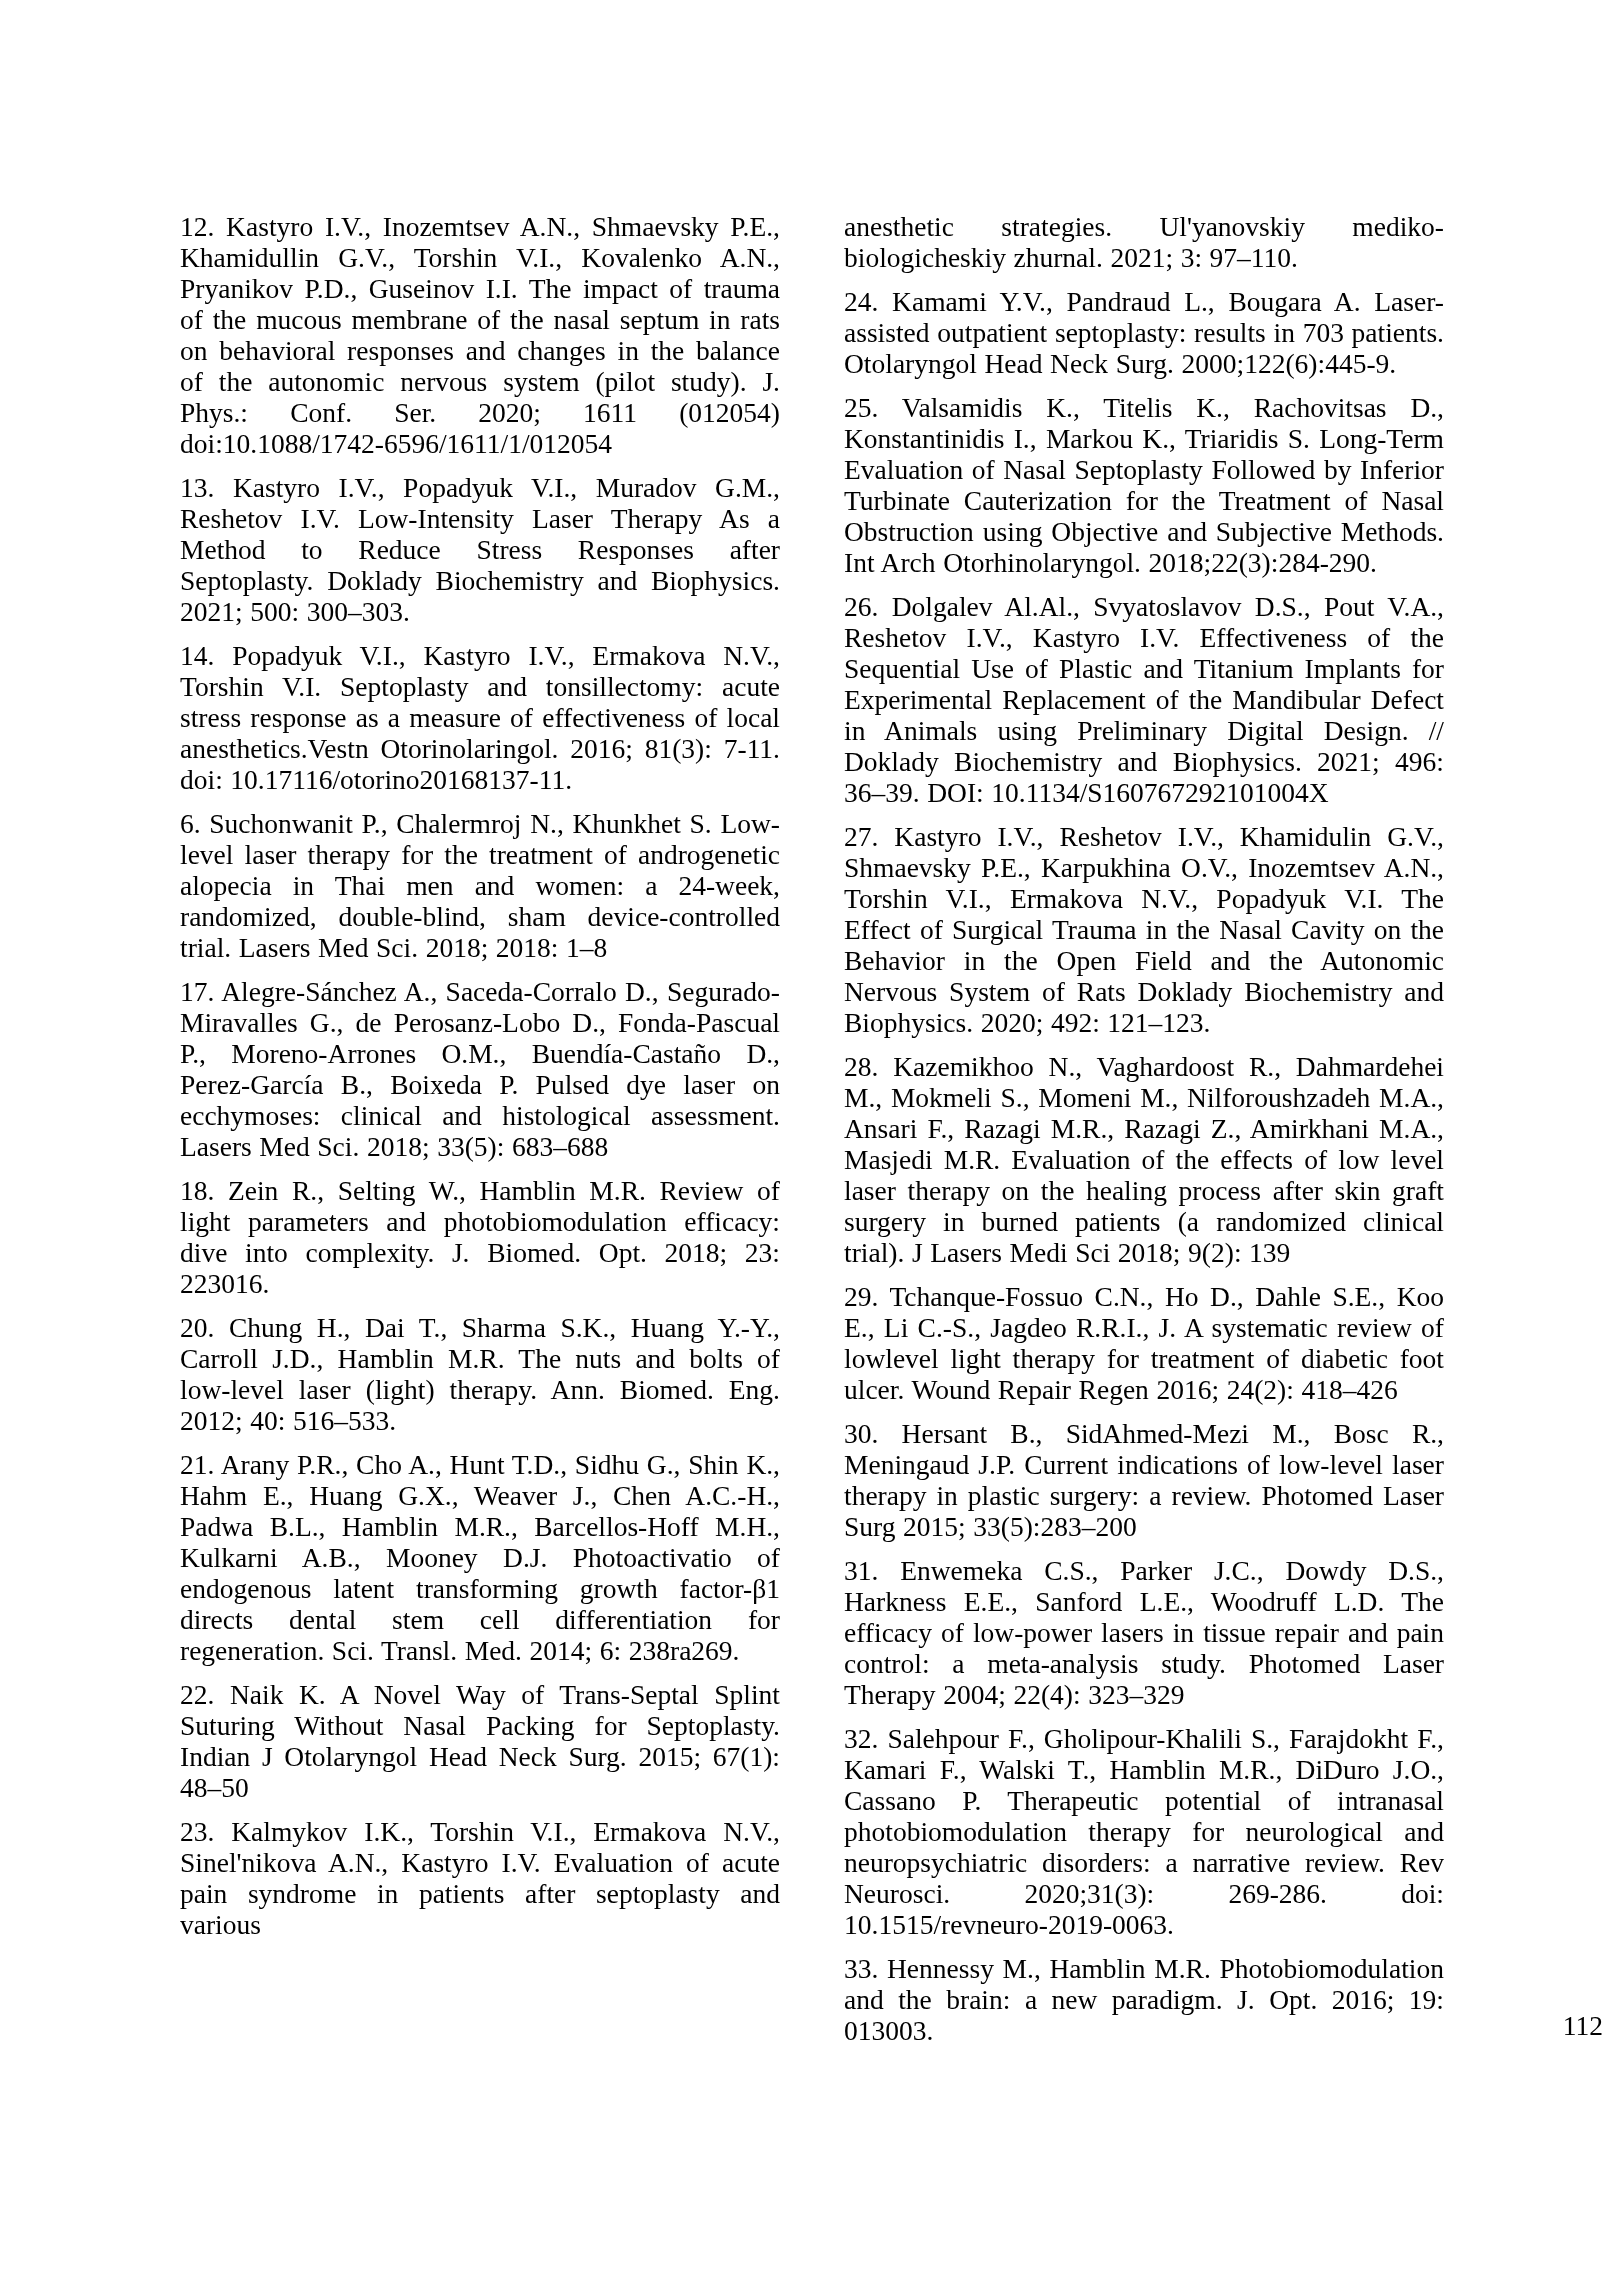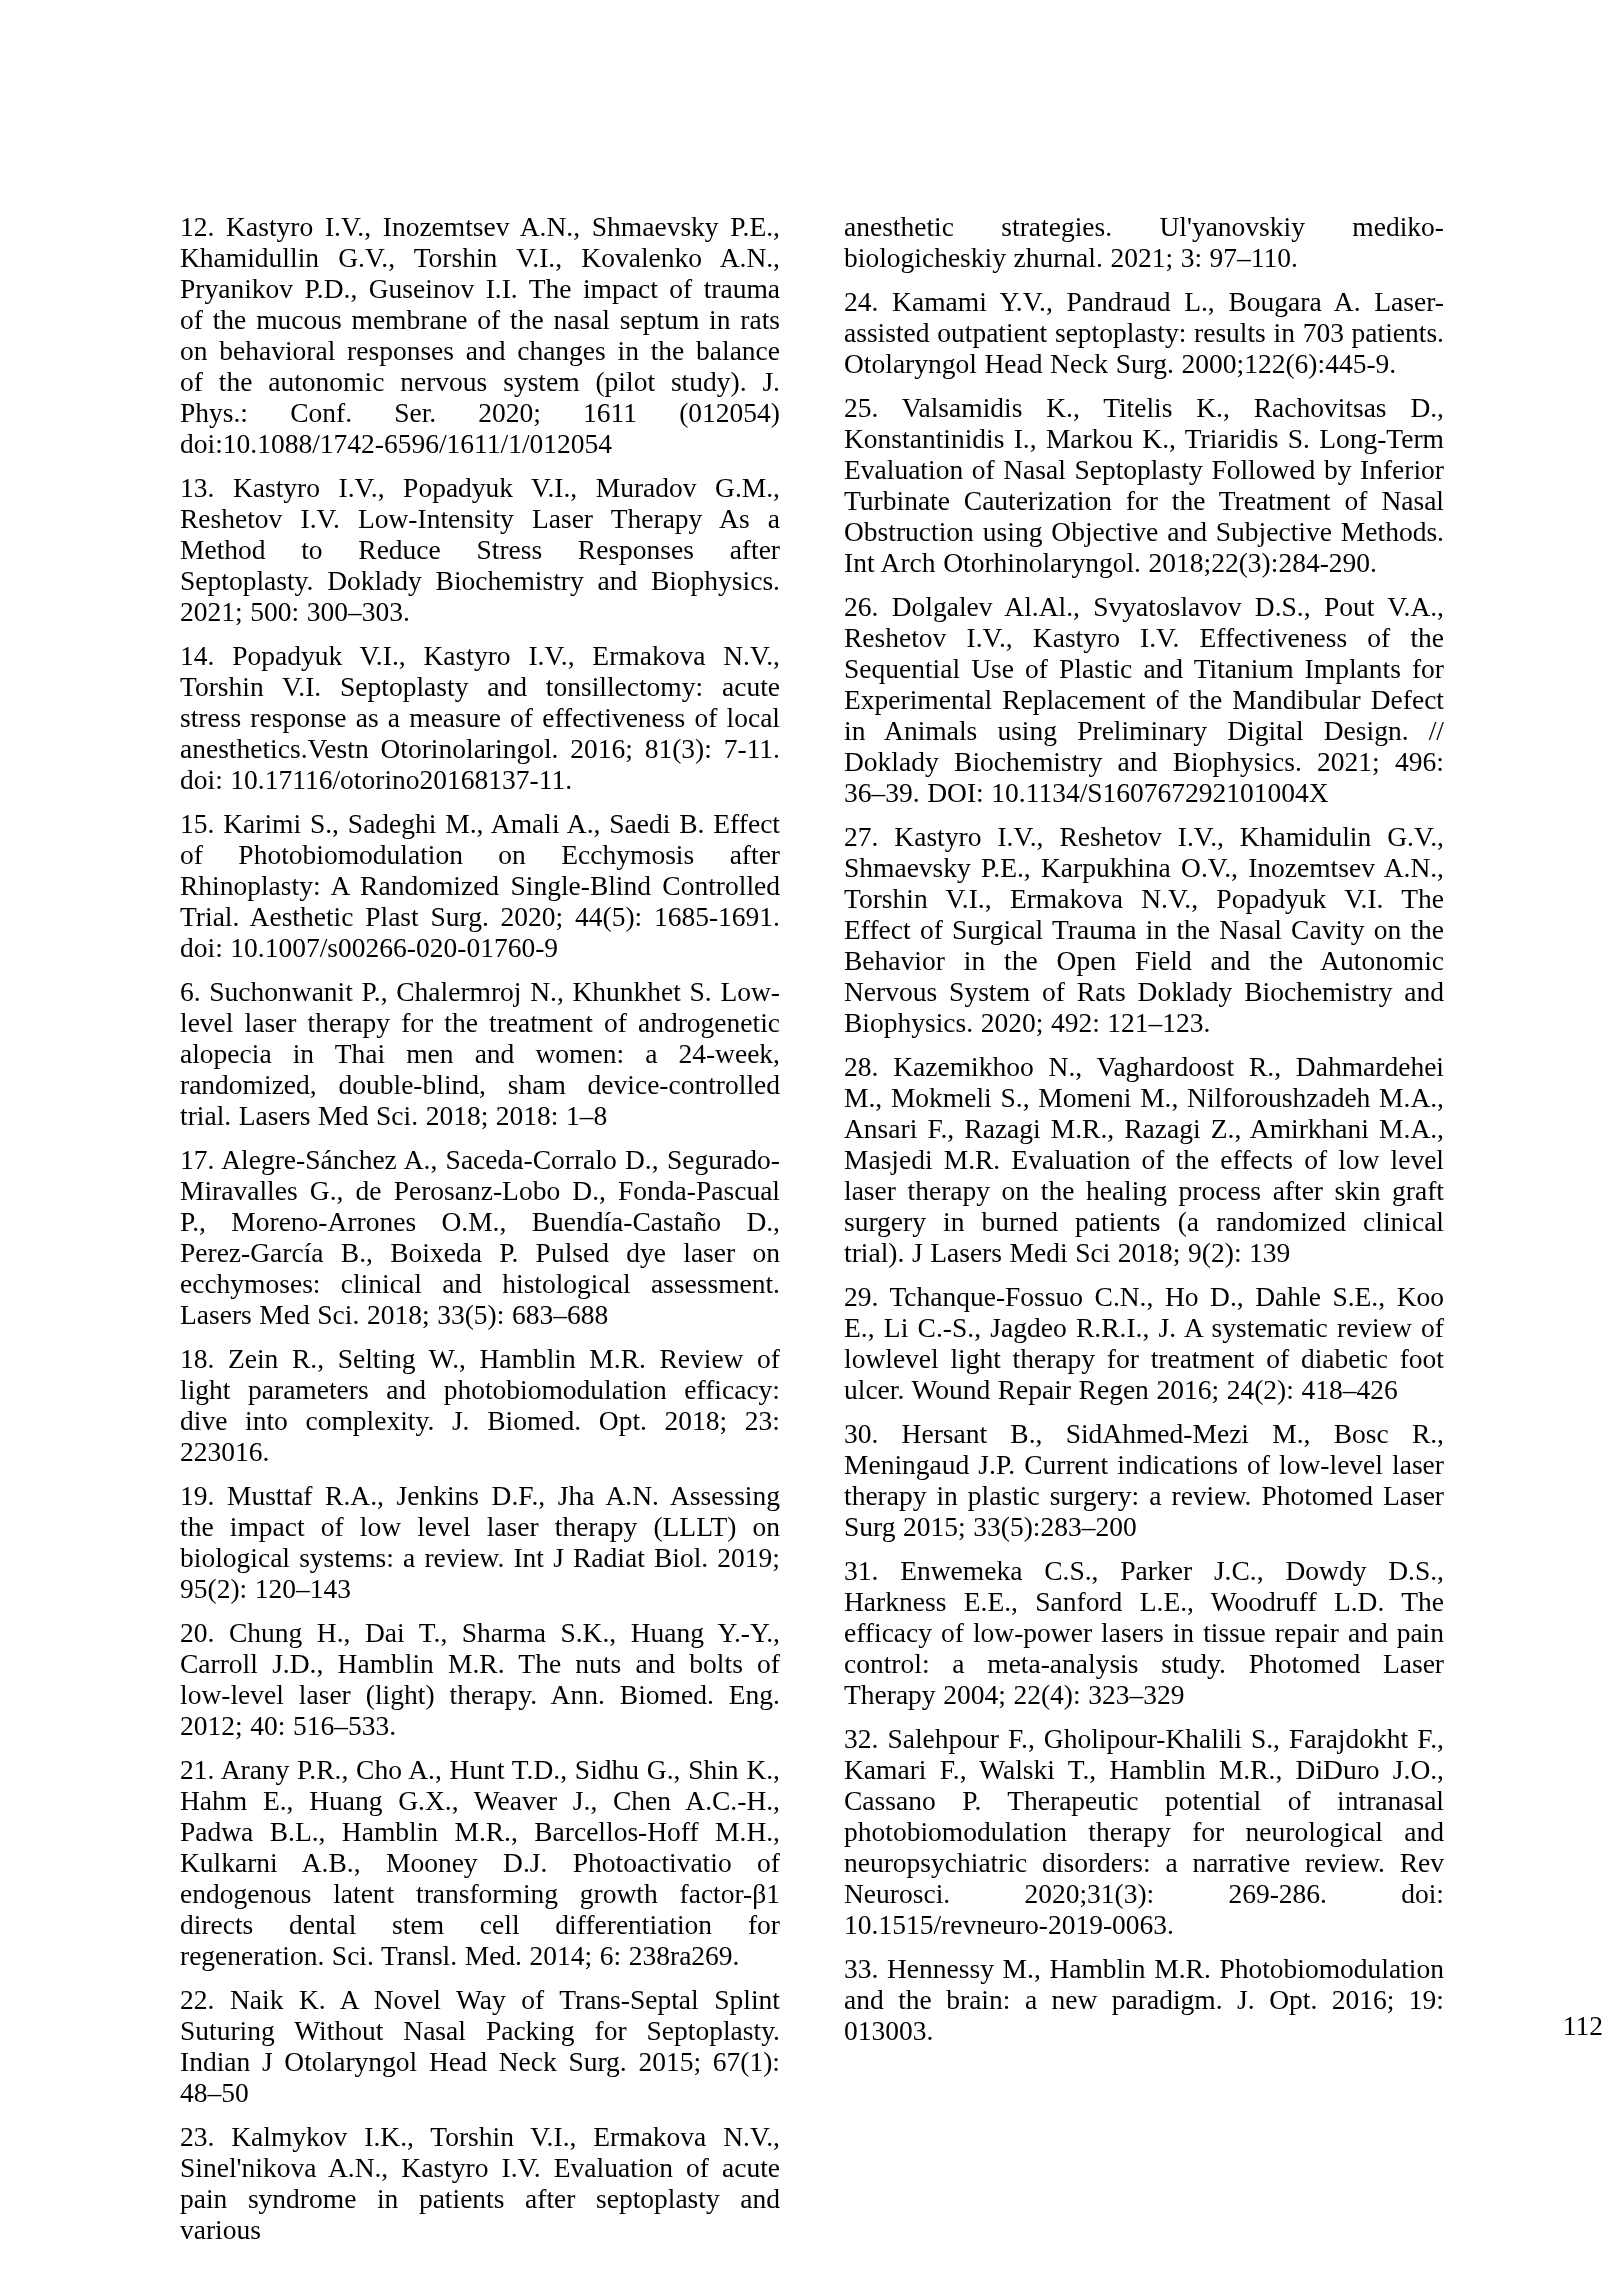--- a/index.html
+++ b/index.html
@@ -47,25 +47,23 @@
 </style>
 </head>
 <body>
 
 <div class="page" style="--page-bg: #ffffff; --page-fg: #000000;">
   <div class="columns">
     <div class="col">
         <p class="ref">12. Kastyro I.V., Inozemtsev A.N., Shmaevsky P.E., Khamidullin G.V., Torshin V.I., Kovalenko A.N., Pryanikov P.D., Guseinov I.I. The impact of trauma of the mucous membrane of the nasal septum in rats on behavioral responses and changes in the balance of the autonomic nervous system (pilot study). J. Phys.: Conf. Ser. 2020; 1611 (012054) doi:10.1088/1742-6596/1611/1/012054</p>
         <p class="ref">13. Kastyro I.V., Popadyuk V.I., Muradov G.M., Reshetov I.V. Low-Intensity Laser Therapy As a Method to Reduce Stress Responses after Septoplasty. Doklady Biochemistry and Biophysics. 2021; 500: 300–303.</p>
         <p class="ref">14. Popadyuk V.I., Kastyro I.V., Ermakova N.V., Torshin V.I. Septoplasty and tonsillectomy: acute stress response as a measure of effectiveness of local anesthetics.Vestn Otorinolaringol. 2016; 81(3): 7-11. doi: 10.17116/otorino20168137-11.</p>
-        <p class="ref">15. Karimi S., Sadeghi M., Amali A., Saedi B. Effect of Photobiomodulation on Ecchymosis after Rhinoplasty: A Randomized Single-Blind Controlled Trial. Aesthetic Plast Surg. 2020; 44(5): 1685-1691. doi: 10.1007/s00266-020-01760-9</p>
         <p class="ref">6. Suchonwanit P., Chalermroj N., Khunkhet S. Low-level laser therapy for the treatment of androgenetic alopecia in Thai men and women: a 24-week, randomized, double-blind, sham device-controlled trial. Lasers Med Sci. 2018; 2018: 1–8</p>
         <p class="ref">17. Alegre-Sánchez A., Saceda-Corralo D., Segurado-Miravalles G., de Perosanz-Lobo D., Fonda-Pascual P., Moreno-Arrones O.M., Buendía-Castaño D., Perez-García B., Boixeda P. Pulsed dye laser on ecchymoses: clinical and histological assessment. Lasers Med Sci. 2018; 33(5): 683–688</p>
         <p class="ref">18. Zein R., Selting W., Hamblin M.R. Review of light parameters and photobiomodulation efficacy: dive into complexity. J. Biomed. Opt. 2018; 23: 223016.</p>
-        <p class="ref">19. Musttaf R.A., Jenkins D.F., Jha A.N. Assessing the impact of low level laser therapy (LLLT) on biological systems: a review. Int J Radiat Biol. 2019; 95(2): 120–143</p>
         <p class="ref">20. Chung H., Dai T., Sharma S.K., Huang Y.-Y., Carroll J.D., Hamblin M.R. The nuts and bolts of low-level laser (light) therapy. Ann. Biomed. Eng. 2012; 40: 516–533.</p>
         <p class="ref">21. Arany P.R., Cho A., Hunt T.D., Sidhu G., Shin K., Hahm E., Huang G.X., Weaver J., Chen A.C.-H., Padwa B.L., Hamblin M.R., Barcellos-Hoff M.H., Kulkarni A.B., Mooney D.J. Photoactivatio of endogenous latent transforming growth factor-β1 directs dental stem cell differentiation for regeneration. Sci. Transl. Med. 2014; 6: 238ra269.</p>
         <p class="ref">22. Naik K. A Novel Way of Trans-Septal Splint Suturing Without Nasal Packing for Septoplasty. Indian J Otolaryngol Head Neck Surg. 2015; 67(1): 48–50</p>
         <p class="ref">23. Kalmykov I.K., Torshin V.I., Ermakova N.V., Sinel'nikova A.N., Kastyro I.V. Evaluation of acute pain syndrome in patients after septoplasty and various</p>
       </div>
     <div class="col">
         <p class="ref">anesthetic strategies. Ul'yanovskiy mediko-biologicheskiy zhurnal. 2021; 3: 97–110.</p>
         <p class="ref">24. Kamami Y.V., Pandraud L., Bougara A. Laser-assisted outpatient septoplasty: results in 703 patients. Otolaryngol Head Neck Surg. 2000;122(6):445-9.</p>
         <p class="ref">25. Valsamidis K., Titelis K., Rachovitsas D., Konstantinidis I., Markou K., Triaridis S. Long-Term Evaluation of Nasal Septoplasty Followed by Inferior Turbinate Cauterization for the Treatment of Nasal Obstruction using Objective and Subjective Methods. Int Arch Otorhinolaryngol. 2018;22(3):284-290.</p>
         <p class="ref">26. Dolgalev Al.Al., Svyatoslavov D.S., Pout V.A., Reshetov I.V., Kastyro I.V. Effectiveness of the Sequential Use of Plastic and Titanium Implants for Experimental Replacement of the Mandibular Defect in Animals using Preliminary Digital Design. // Doklady Biochemistry and Biophysics. 2021; 496: 36–39. DOI: 10.1134/S160767292101004X</p>

